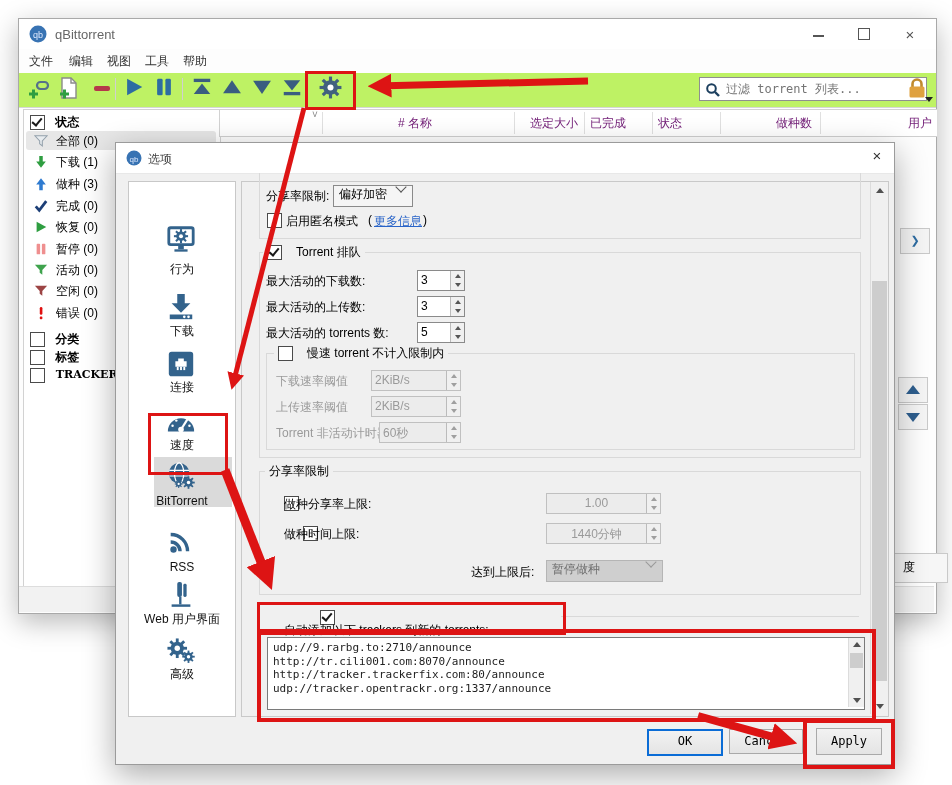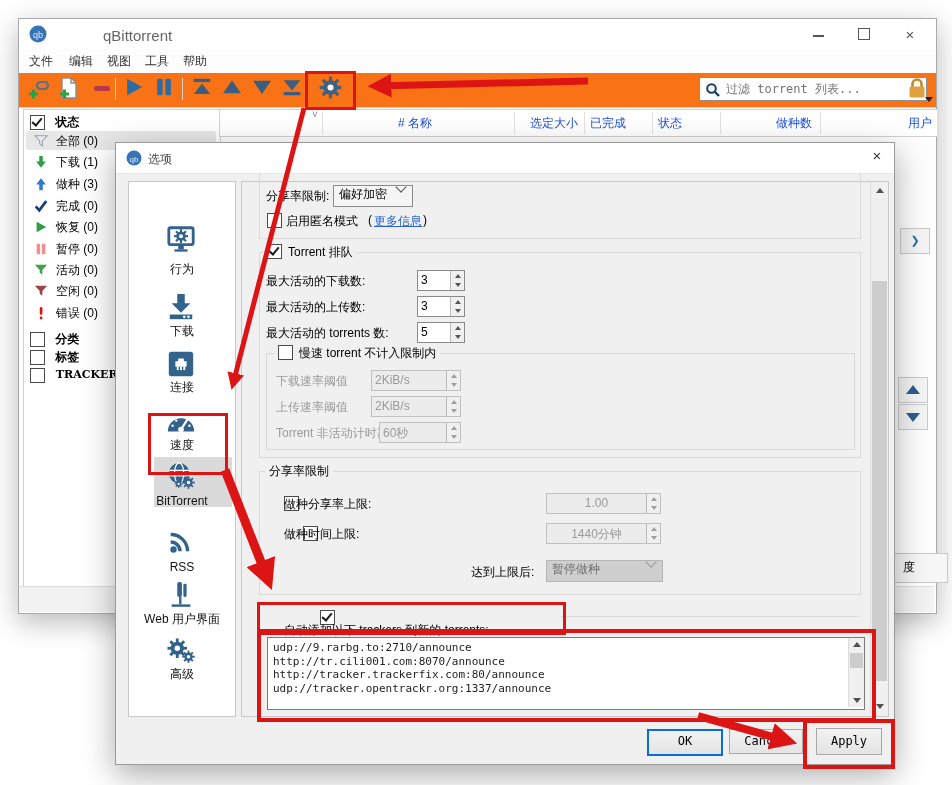--- a/index.html
+++ b/index.html
@@ -2,55 +2,55 @@
 <html><head>
 <meta charset="utf-8">
 <style>
   html,body{margin:0;padding:0;width:952px;height:785px;overflow:hidden;background:#fff;
     font-family:"Liberation Sans","DejaVu Sans",sans-serif;font-size:12px;color:#000;}
   .abs{position:absolute;}
   
   #mainwin{position:absolute;left:18px;top:18px;width:917px;height:594px;background:#fdfdfd;
     border:1px solid #a9a9a9;box-shadow:0 8px 26px rgba(0,0,0,.28);}
   .titlebar{position:absolute;left:0;top:0;right:0;height:30px;background:#fff;}
-  .wtitle{position:absolute;left:36px;top:8px;color:#666;font-size:15px;margin-left:48px;}
+  .wtitle{position:absolute;left:36px;top:8px;color:#666;font-size:13px;}
   .winbtn{position:absolute;top:6px;width:30px;height:20px;text-align:center;color:#555;}
   .menubar{position:absolute;left:0;top:30px;right:0;height:24px;background:#fdfdfd;}
   .menuitem{position:absolute;top:4px;color:#333;}
-  .toolbar{position:absolute;left:0;top:54px;right:0;height:34px;background:#f97316;border-bottom:1px solid #d6d6d6;padding-left:44px;}
+  .toolbar{position:absolute;left:0;top:54px;right:0;height:34px;background:#bef264;border-bottom:1px solid #d6d6d6;padding-left:44px;}
   .tbtn{position:absolute;top:3px;width:26px;height:26px;}
   .tsep{position:absolute;top:5px;width:1px;height:22px;background:#d0d0d0;}
   .searchbox{position:absolute;left:680px;top:4px;width:198px;height:22px;border:1px solid #8f8f8f;background:#fff;
     font-family:"DejaVu Sans Mono",monospace;font-size:12px;color:#333;padding:0 2px 0 26px;outline:none;}
   
   .sidepanel{position:absolute;left:4px;top:90px;width:196px;height:477px;background:#fff;border:1px solid #d2d2d2;}
   .siderow{position:absolute;left:6px;height:18px;line-height:18px;white-space:nowrap;}
   .srow-ico{position:absolute;left:4px;top:2px;width:14px;height:14px;}
   .srow-txt{position:absolute;left:26px;top:0;}
   .cb{display:inline-block;width:13px;height:13px;background:#fff;border:1px solid #4a4a4a;position:relative;vertical-align:middle;}
   .cb.checked:after{content:"";position:absolute;left:3px;top:0px;width:4px;height:8px;
     border-right:2px solid #1a1a1a;border-bottom:2px solid #1a1a1a;transform:rotate(40deg);}
   
   .thead{position:absolute;left:200px;top:90px;width:717px;height:26px;background:#fff;
     border-top:1px solid #d2d2d2;border-bottom:1px solid #cfcfcf;border-left:1px solid #d2d2d2;}
-  .th{position:absolute;top:5px;color:#1d4ed8;white-space:nowrap;}
+  .th{position:absolute;top:5px;color:#701a75;white-space:nowrap;}
   .thsep{position:absolute;top:2px;width:1px;height:22px;background:#e0e0e0;}
   .edgebtn{position:absolute;width:28px;height:24px;background:#f4f4f4;border:1px solid #c9c9c9;text-align:center;line-height:22px;}
   .tri-up{width:0;height:0;border-left:7px solid transparent;border-right:7px solid transparent;border-bottom:9px solid #2e5e8e;margin:7px auto 0;}
   .tri-down{width:0;height:0;border-left:7px solid transparent;border-right:7px solid transparent;border-top:9px solid #2e5e8e;margin:8px auto 0;}
   
   #dialog{position:absolute;left:115px;top:142px;width:778px;height:621px;background:#f0f0f0;
     border:1px solid #9b9b9b;box-shadow:0 10px 30px rgba(0,0,0,.33);}
   .dtitlebar{position:absolute;left:0;top:0;right:0;height:30px;background:#fff;border-bottom:1px solid #e8e8e8;}
   .navpanel{position:absolute;left:12px;top:38px;width:106px;height:534px;background:#fff;border:1px solid #c8c8c8;}
   .navitem-label{position:absolute;left:0;width:100%;text-align:center;font-size:12px;color:#111;}
   .navico{position:absolute;left:37px;width:30px;height:30px;}
   .viewport{position:absolute;left:125px;top:38px;width:646px;height:534px;border:1px solid #c9c9c9;background:#f0f0f0;}
   .grp{position:absolute;border:1px solid #d9d9d9;}
-  .grp-title{position:absolute;background:#f0f0f0;padding:0 4px;white-space:nowrap;display:flex;align-items:flex-start;gap:6px;height:16px;}
+  .grp-title{position:absolute;background:#f0f0f0;padding:0 4px;white-space:nowrap;display:flex;align-items:center;gap:14px;height:16px;}
   .lbl{position:absolute;white-space:nowrap;}
   .dis{color:#9a9a9a;}
   .spin{position:absolute;height:19px;border:1px solid #8a8a8a;background:#fff;display:flex;}
   .spin .val{flex:1;padding:2px 3px;font-size:12px;}
   .spin .btns{width:13px;border-left:1px solid #bbb;display:flex;flex-direction:column;background:#f0f0f0;}
   .spin .btns div{flex:1;display:flex;align-items:center;justify-content:center;}
   .spin.disabled{background:#ececec;border-color:#c0c0c0;}
   .spin.disabled .val{color:#9a9a9a;}
   .t-up{width:0;height:0;border-left:3px solid transparent;border-right:3px solid transparent;border-bottom:4px solid #555;}
   .t-dn{width:0;height:0;border-left:3px solid transparent;border-right:3px solid transparent;border-top:4px solid #555;}

